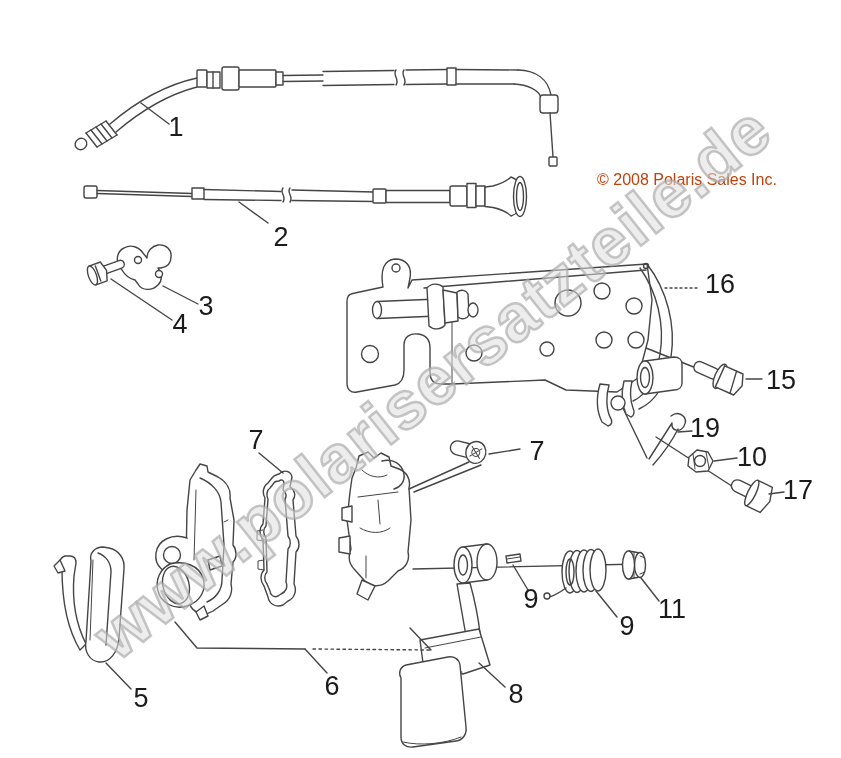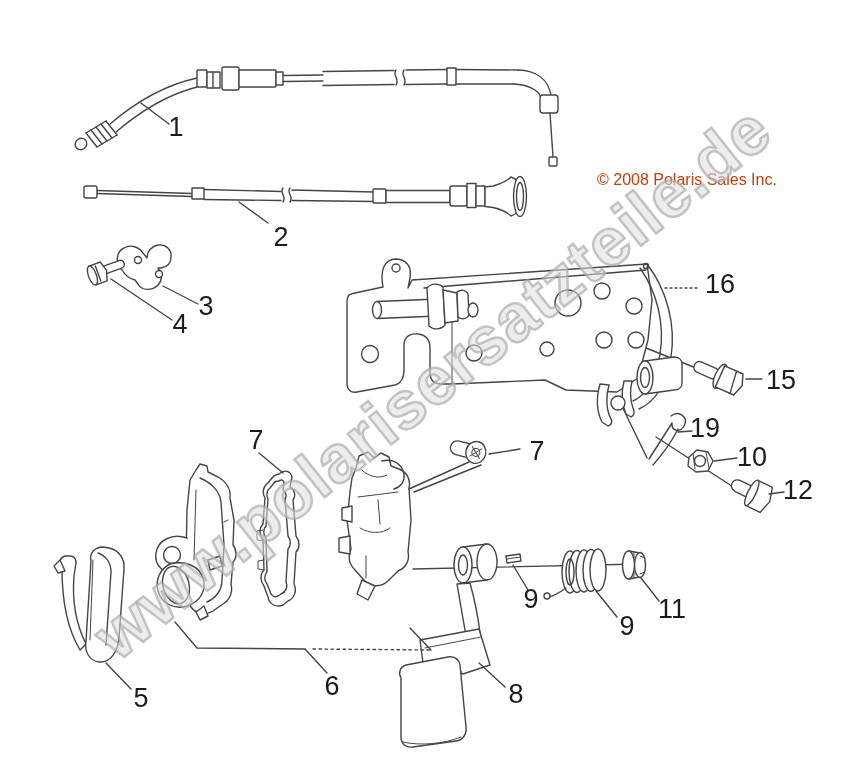--- a/index.html
+++ b/index.html
@@ -269,21 +269,21 @@
   <div class="callout" style="left:281px;top:237px">2</div>
   <div class="callout" style="left:206px;top:306px">3</div>
   <div class="callout" style="left:180px;top:324px">4</div>
   <div class="callout" style="left:141px;top:698px">5</div>
   <div class="callout" style="left:332px;top:686px">6</div>
   <div class="callout" style="left:537px;top:451px">7</div>
   <div class="callout" style="left:516px;top:694px">8</div>
   <div class="callout" style="left:531px;top:599px">9</div>
   <div class="callout" style="left:627px;top:626px">9</div>
   <div class="callout" style="left:672px;top:609px">11</div>
-  <div class="callout" style="left:798px;top:490px">12</div>
+  <div class="callout" style="left:798px;top:490px">17</div>
   <div class="callout" style="left:752px;top:457px">10</div>
   <div class="callout" style="left:705px;top:428px">19</div>
   <div class="callout" style="left:781px;top:380px">15</div>
   <div class="callout" style="left:720px;top:284px">16</div>
   <div class="callout" style="left:256px;top:440px">7</div>
 
   <div class="copyright">© 2008 Polaris Sales Inc.</div>
 
   <div class="watermark">www.polarisersatzteile.de</div>
 

